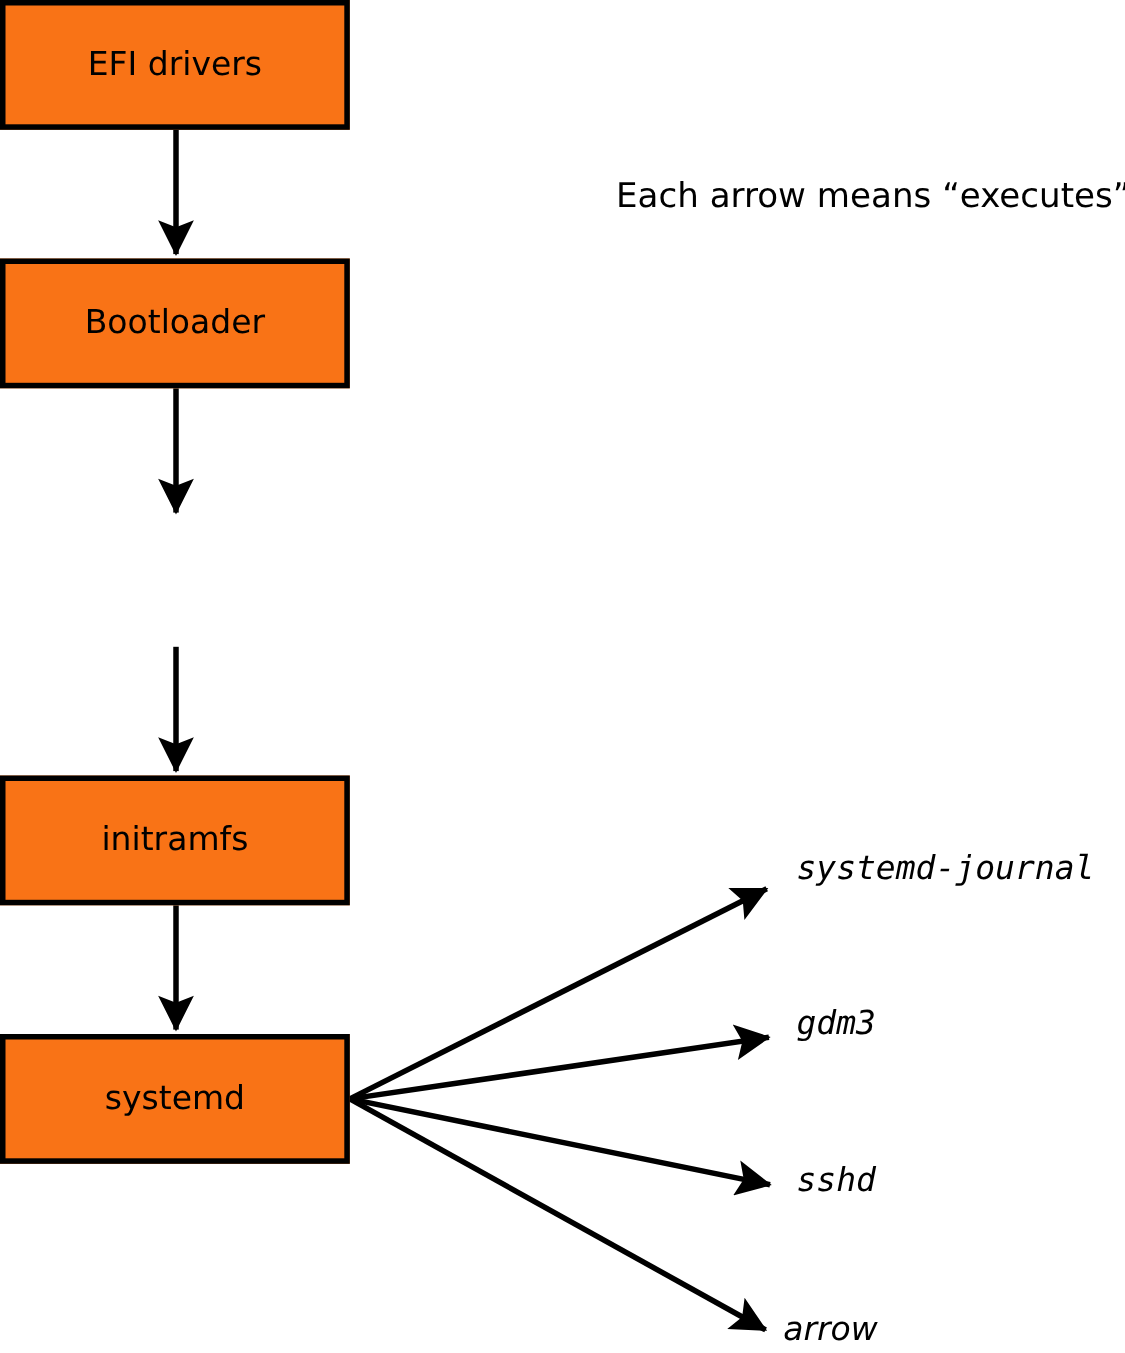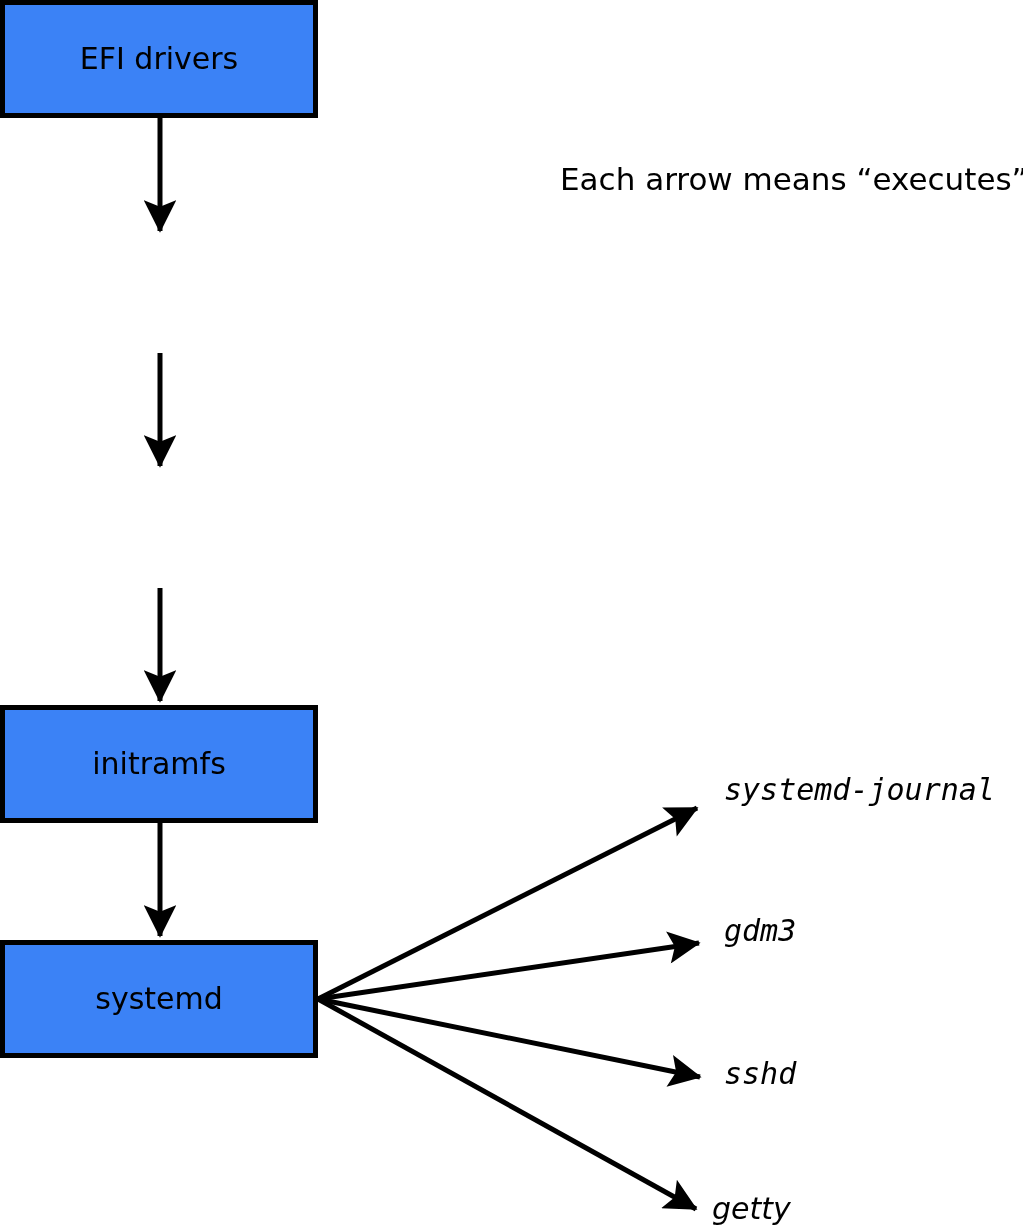--- a/index.html
+++ b/index.html
@@ -27,21 +27,21 @@
     stroke: #000000;
     stroke-width: 5;
   }
   .node-box {
     position: absolute;
     left: 0;
     width: 318px;
     height: 118px;
     box-sizing: border-box;
     border: 5px solid #000000;
-    background: #3b82f6;
+    background: #f97316;
     display: flex;
     align-items: center;
     justify-content: center;
   }
   .node-label {
     font-size: 30px;
     line-height: 1;
     white-space: nowrap;
   }
   .note {
@@ -82,27 +82,30 @@
     <line x1="160" y1="823" x2="160" y2="936" marker-end="url(#ah)"></line>
     <line x1="318" y1="999" x2="697" y2="808" marker-end="url(#ah)"></line>
     <line x1="318" y1="999" x2="699" y2="943" marker-end="url(#ah)"></line>
     <line x1="318" y1="999" x2="700" y2="1077" marker-end="url(#ah)"></line>
     <line x1="318" y1="999" x2="696" y2="1209" marker-end="url(#ah)"></line>
   </svg>
 
   <div class="node-box" style="top:0px">
     <span class="node-label">EFI drivers</span>
   </div>
+  <div class="node-box" style="top:235px">
+    <span class="node-label">Bootloader</span>
+  </div>
   <div class="node-box" style="top:940px">
     <span class="node-label">systemd</span>
   </div>
   <div class="node-box" style="top:705px">
     <span class="node-label">initramfs</span>
   </div>
 
   <div class="note">Each arrow means “executes”.</div>
 
   <div class="proc-label mono" style="left:724px; top:790px">systemd-journal</div>
   <div class="proc-label mono" style="left:724px; top:931px">gdm3</div>
   <div class="proc-label mono" style="left:724px; top:1074px">sshd</div>
-  <div class="proc-label" style="left:712px; top:1209px">getty</div>
+  <div class="proc-label" style="left:712px; top:1209px">arrow</div>
 
 </div>
 
 </body></html>

